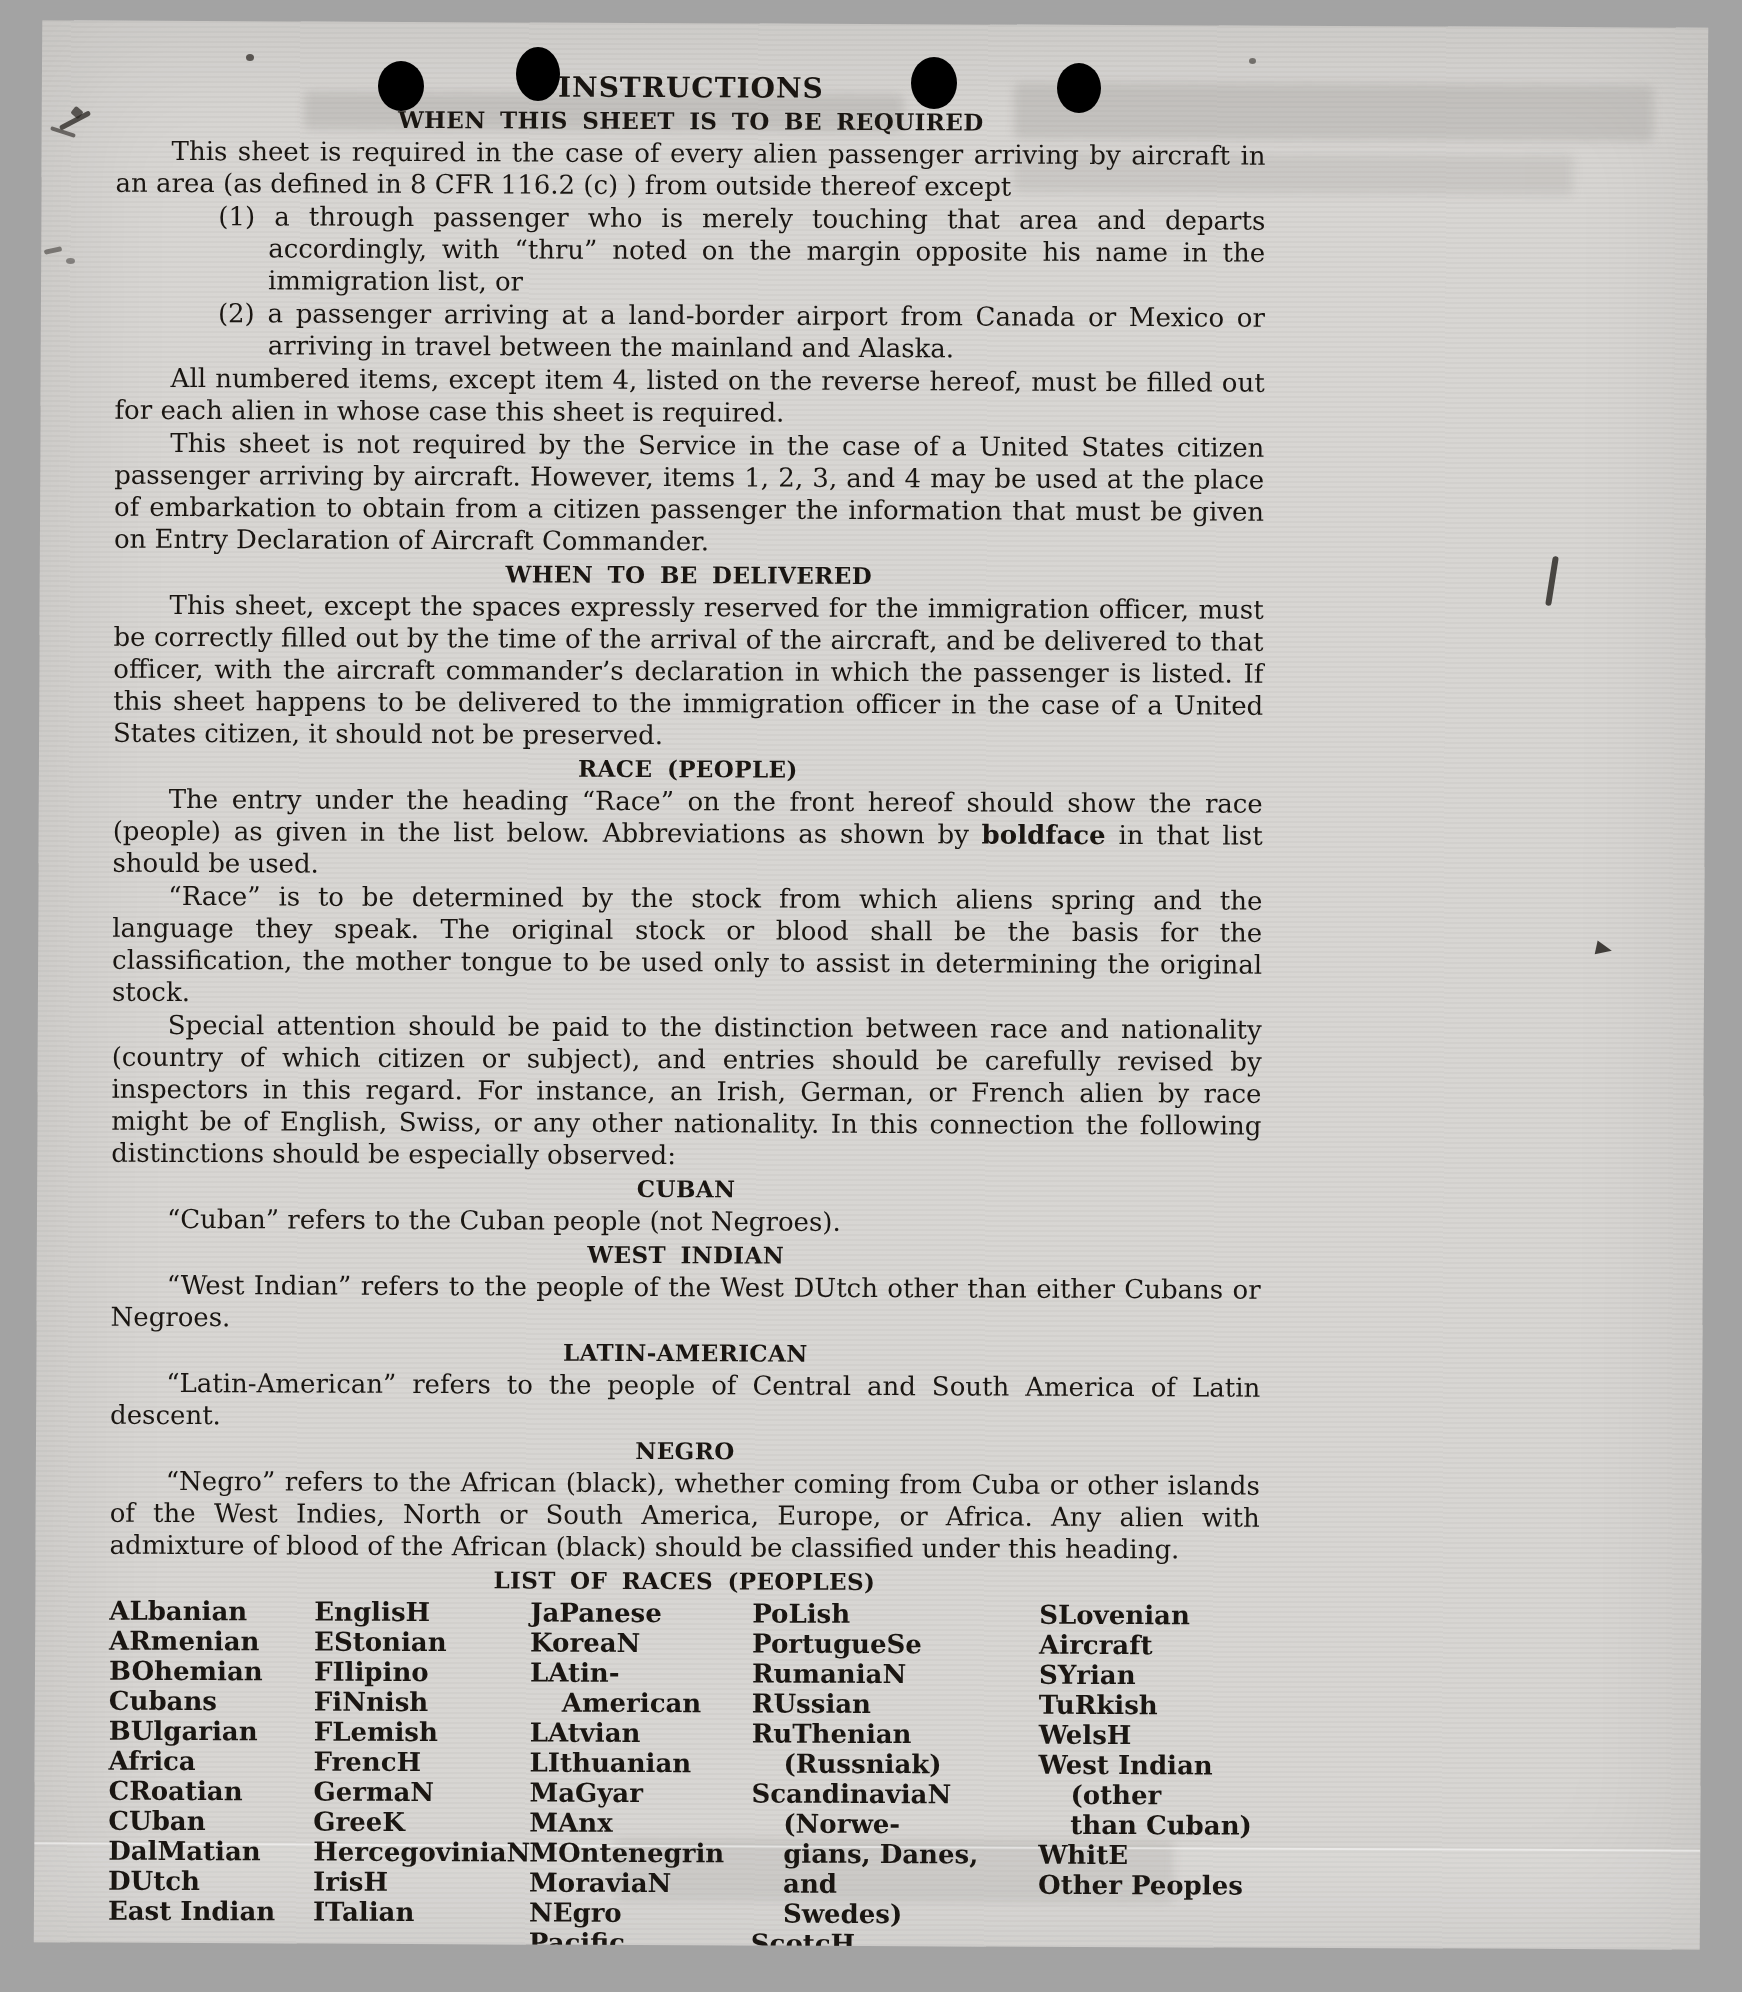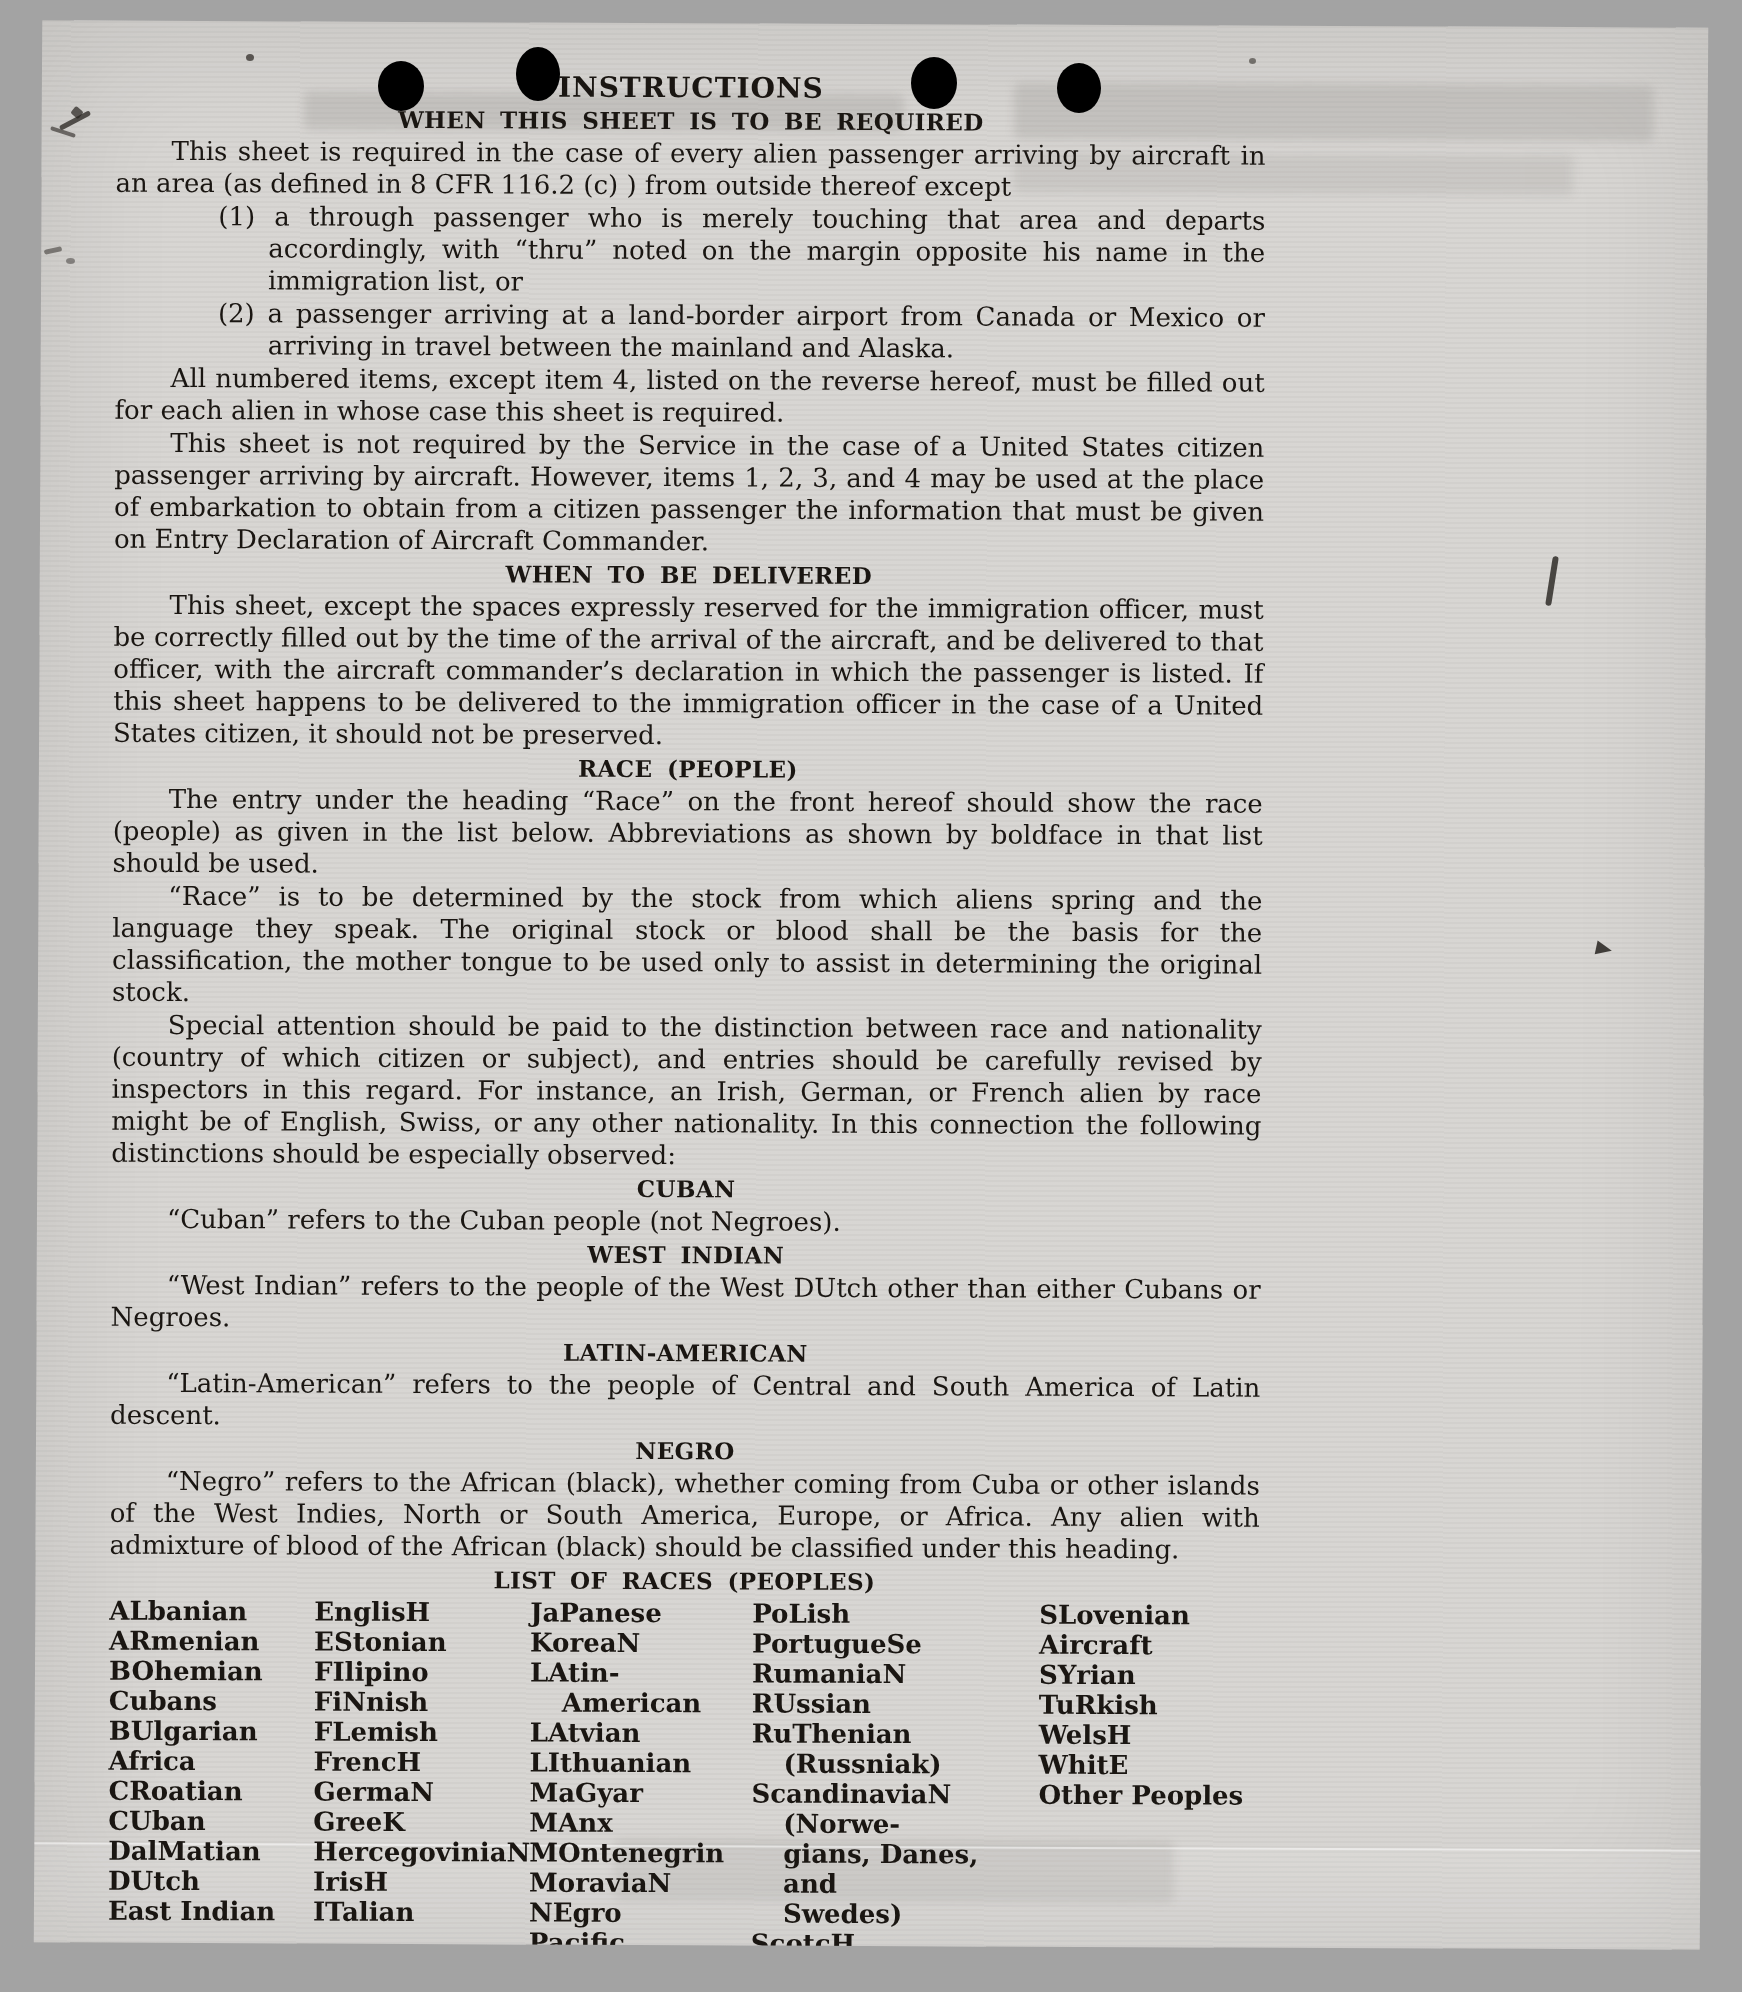--- a/index.html
+++ b/index.html
@@ -12,21 +12,21 @@
          transform:rotate(0.25deg);transform-origin:50% 50%;overflow:hidden;}
   .doc{position:absolute;left:74px;top:50px;width:1150px;color:#1a1612;
        font-size:26px;line-height:32px;}
   .doc-title{text-align:center;font-weight:bold;font-size:28px;letter-spacing:1px;
              word-spacing:3px;line-height:30px;margin:0 0 3px;}
   .doc-heading{text-align:center;font-weight:bold;font-size:23px;letter-spacing:0.4px;
                word-spacing:6px;line-height:26px;margin:5px 0 3px;}
   .para{text-indent:56px;text-align:justify;margin:0 0 1px;}
   .item{padding-left:153px;text-indent:-50px;text-align:justify;margin:0 0 1px;}
   .it{}
-  .bf{font-weight:normal;}
+  .bf{font-weight:bold;}
   .race-columns{display:flex;margin:4px 0 6px;font-weight:bold;font-size:26px;line-height:30px;}
   .race-col{flex:0 0 auto;}
   .race-col:nth-child(1){width:205px;}
   .race-col:nth-child(2){width:216px;}
   .race-col:nth-child(3){width:222px;}
   .race-col:nth-child(4){width:287px;}
   .race-col:nth-child(5){width:220px;}
   .race-name{white-space:pre-line;padding-left:32px;text-indent:-32px;}
   
   .hole{position:absolute;background:#000;border-radius:50%;}
@@ -141,20 +141,22 @@
 gians, Danes, and
 Swedes)</div>
             <div class="race-name">ScotcH</div>
           </div>
           <div class="race-col">
             <div class="race-name">SLovenian</div>
             <div class="race-name">Aircraft</div>
             <div class="race-name">SYrian</div>
             <div class="race-name">TuRkish</div>
             <div class="race-name">WelsH</div>
+            <div class="race-name">West Indian (other
+than Cuban)</div>
             <div class="race-name">WhitE</div>
             <div class="race-name">Other Peoples</div>
           </div>
         </div>
       </div>
   </div>
 
   <div class="hole hole1"></div>
   <div class="hole hole2"></div>
   <div class="hole hole3"></div>

